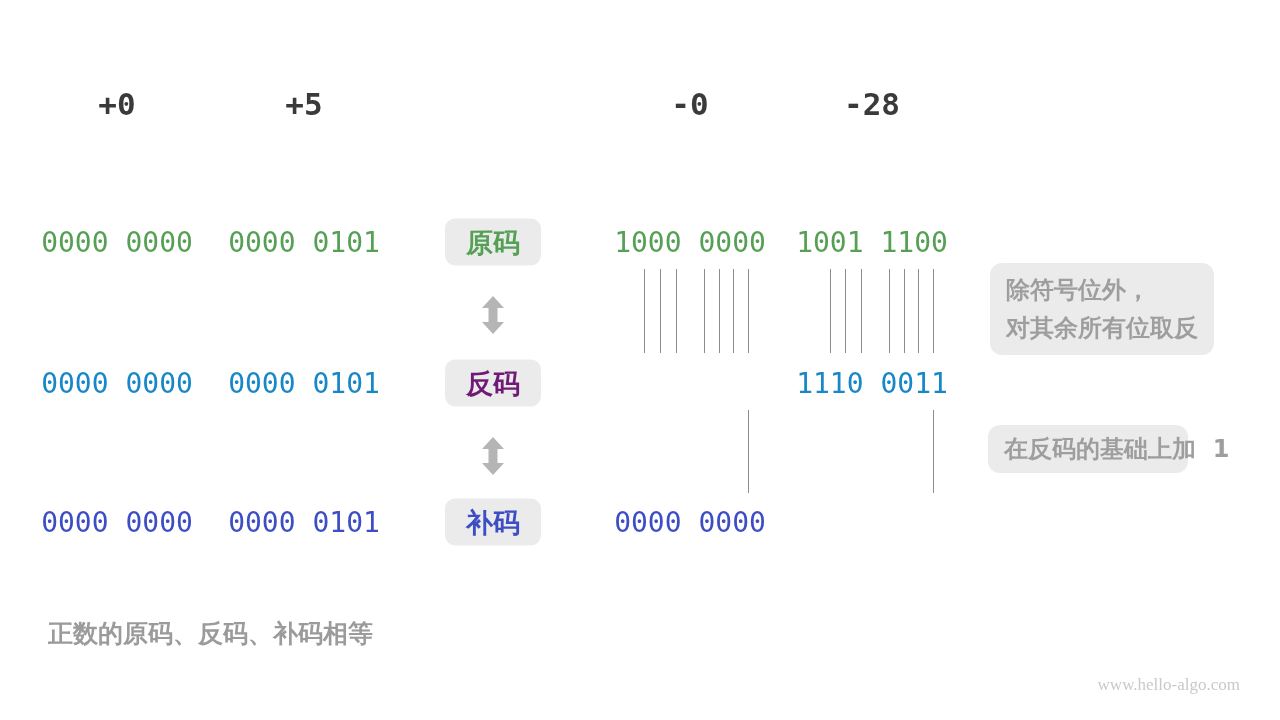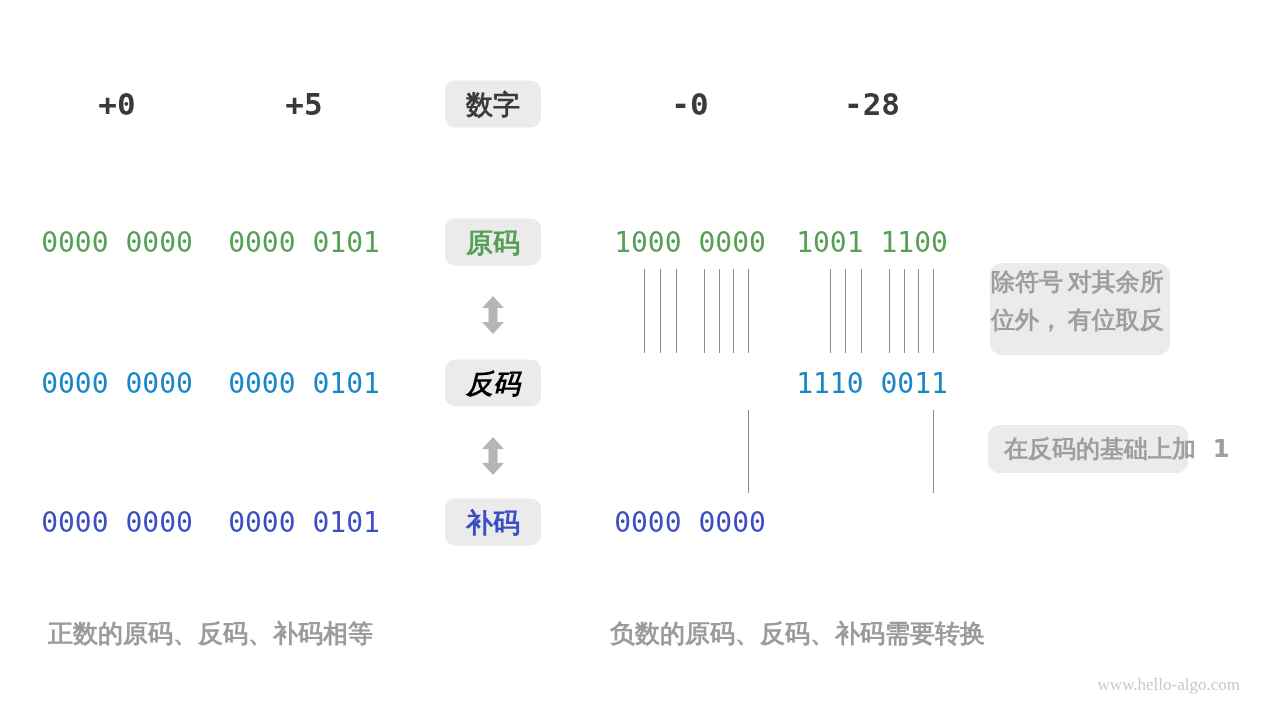--- a/index.html
+++ b/index.html
@@ -27,60 +27,59 @@
   .y-r2{top:383px}
   .y-r3{top:522px}
 
   
   .chip{position:absolute;left:493px;transform:translate(-50%,-50%);
         width:96px;height:47px;background:#EBEBEB;border-radius:10px;
         display:flex;align-items:center;justify-content:center;
         font-weight:bold;font-size:27px;}
   .chip-number{top:104px;color:#3A3A3A;}
   .chip-r1{top:242px;color:#55A055;}
-  .chip-r2{top:383px;color:#000000;font-style:italic;}
+  .chip-r2{top:383px;color:#701a75;}
   .chip-r3{top:522px;color:#3D4EC5;}
 
   
   .tick{position:absolute;width:1px;background:#8C8C8C;}
   .tick-row1{top:269px;height:84px;}
   .tick-row2{top:410px;height:83px;}
 
   
   .arrow{position:absolute;left:493px;transform:translateX(-50%);}
   .arrow-1{top:296px;}
   .arrow-2{top:437px;}
 
   
   .note{position:absolute;background:#EBEBEB;border-radius:12px;color:#9E9E9E;
         font-weight:bold;font-size:24px;box-sizing:border-box;}
-  .note-1{left:990px;top:263px;width:180px;height:92px;
-          display:flex;flex-direction:row;justify-content:center;
-          padding-left:1px;line-height:38px;}
+  .note-1{left:990px;top:263px;width:224px;height:92px;
+          display:flex;flex-direction:column;justify-content:center;
+          padding-left:16px;line-height:38px;}
   .note-2{left:988px;top:425px;width:200px;height:48px;
           display:flex;align-items:center;padding-left:16px;white-space:pre;}
 
   
   .caption{position:absolute;top:617px;font-weight:bold;font-size:25px;color:#9B9B9B;
            white-space:pre;}
   .caption-pos{left:48px}
   .caption-neg{left:610px}
 
   .watermark{position:absolute;right:40px;top:675px;
              font-family:Liberation Serif, serif;
              font-size:17px;color:#C9C9C9;}
 </style>
 </head>
 <body>
 
 <div class="canvas">
 
   <div class="hdr x-pos0">+0</div>
   <div class="hdr x-pos5">+5</div>
-  <div class="chip chip-number">数字</div>
   <div class="hdr x-neg0">-0</div>
   <div class="hdr x-neg28">-28</div>
 
   <div class="bin c-sm x-pos0 y-r1">0000 0000</div>
   <div class="bin c-sm x-pos5 y-r1">0000 0101</div>
   <div class="chip chip-r1">原码</div>
   <div class="bin c-sm x-neg0 y-r1">1000 0000</div>
   <div class="bin c-sm x-neg28 y-r1">1001 1100</div>
 
   <div class="tick tick-row1" style="left:644px"></div>
@@ -123,17 +122,16 @@
   <div class="chip chip-r3">补码</div>
   <div class="bin c-tc x-neg0 y-r3">0000 0000</div>
 
   <div class="note note-1">
     <div>除符号位外，</div>
     <div>对其余所有位取反</div>
   </div>
   <div class="note note-2">在反码的基础上加  1</div>
 
   <div class="caption caption-pos">正数的原码、反码、补码相等</div>
-  <div class="caption caption-neg">负数的原码、反码、补码需要转换</div>
 
   <div class="watermark">www.hello-algo.com</div>
 
 </div>
 
 </body></html>

